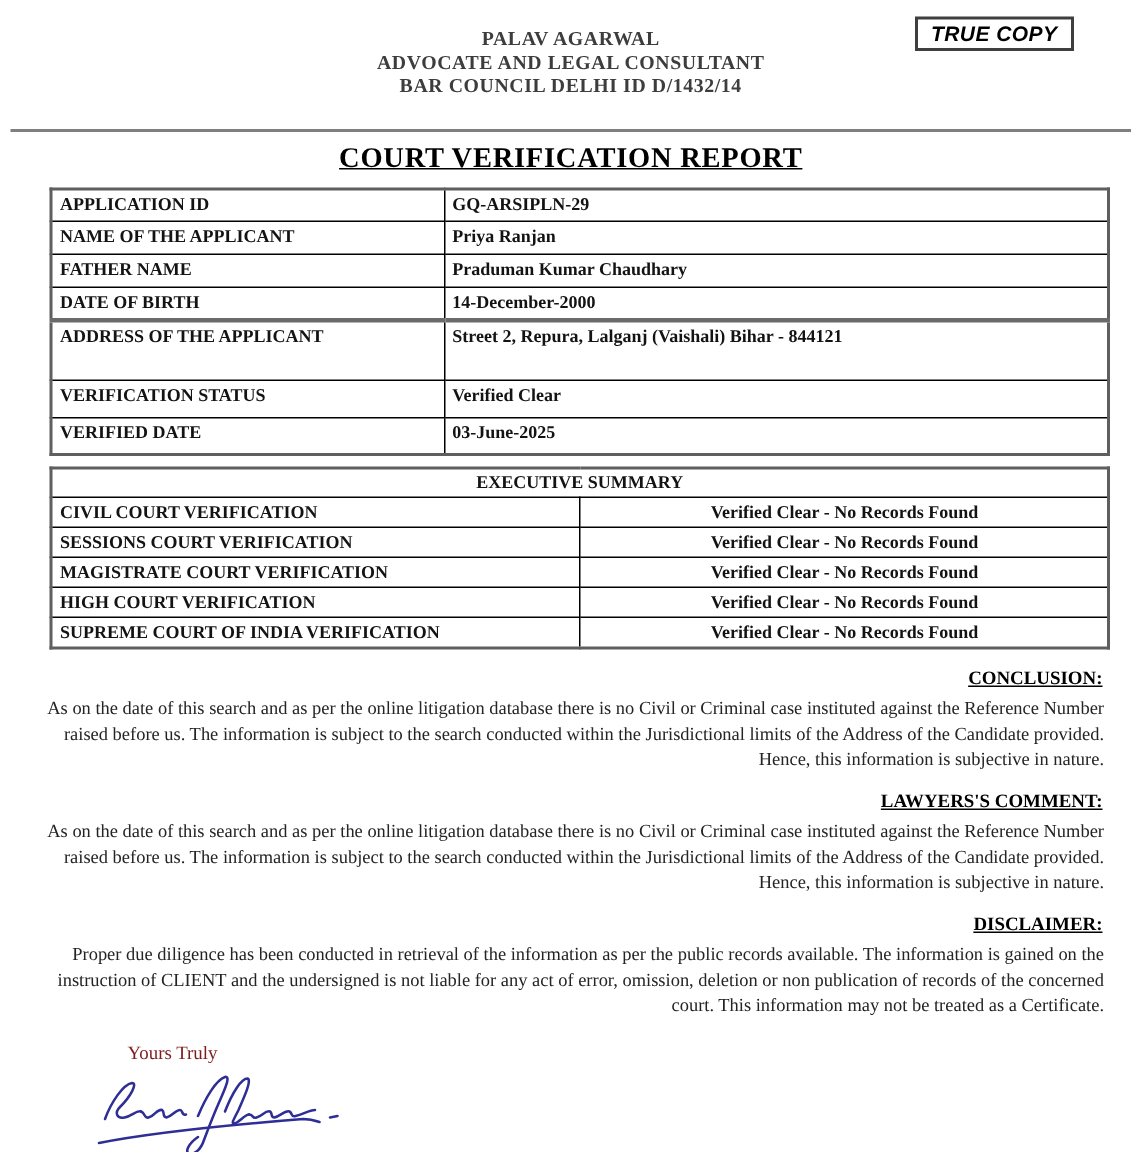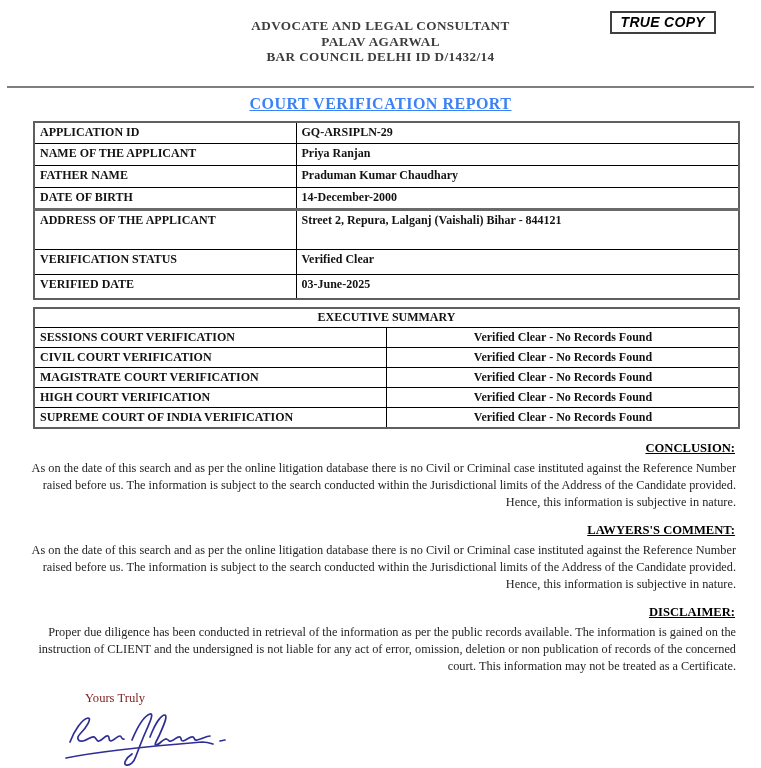--- a/index.html
+++ b/index.html
@@ -37,25 +37,25 @@
 
   .top-rule {
     margin: 21px 7px 0 7px;
     border: 0; border-top: 2px solid #7f7f7f;
     height: 0;
   }
 
   .report-title {
     margin-top: 7px;
     text-align: center;
-    font-size: 16px;
+    font-size: 19px;
     font-weight: bold;
     letter-spacing: 0.5px;
     text-decoration: underline;
-    color: #3b82f6;
+    color: #000000;
   }
 
   
   table { border-collapse: collapse; table-layout: fixed; }
   .info-table, .sum-table {
     width: 707px;
     margin-left: 33px;
     border: 2px solid #5f5f5f;
   }
   .info-table { margin-top: 8px; }
@@ -107,22 +107,22 @@
   .signature-wrap { margin: 4px 0 0 52px; height: 58px; }
 </style>
 </head>
 <body>
 
 <div class="page">
 
   <div class="true-copy">TRUE COPY</div>
 
   <div class="letterhead">
+    <div>PALAV AGARWAL</div>
     <div>ADVOCATE AND LEGAL CONSULTANT</div>
-    <div>PALAV AGARWAL</div>
     <div>BAR COUNCIL DELHI ID D/1432/14</div>
   </div>
 
   <hr class="top-rule">
 
   <div class="report-title">COURT VERIFICATION REPORT</div>
 
   <table class="info-table">
     <tbody>
       <tr class="h22">
@@ -155,25 +155,25 @@
       </tr>
     </tbody>
   </table>
 
   <table class="sum-table">
     <tbody>
       <tr>
         <th colspan="2">EXECUTIVE SUMMARY</th>
       </tr>
       <tr>
+        <td class="lbl">CIVIL COURT VERIFICATION</td>
+        <td class="val">Verified Clear - No Records Found</td>
+      </tr>
+      <tr>
         <td class="lbl">SESSIONS COURT VERIFICATION</td>
-        <td class="val">Verified Clear - No Records Found</td>
-      </tr>
-      <tr>
-        <td class="lbl">CIVIL COURT VERIFICATION</td>
         <td class="val">Verified Clear - No Records Found</td>
       </tr>
       <tr>
         <td class="lbl">MAGISTRATE COURT VERIFICATION</td>
         <td class="val">Verified Clear - No Records Found</td>
       </tr>
       <tr>
         <td class="lbl">HIGH COURT VERIFICATION</td>
         <td class="val">Verified Clear - No Records Found</td>
       </tr>

